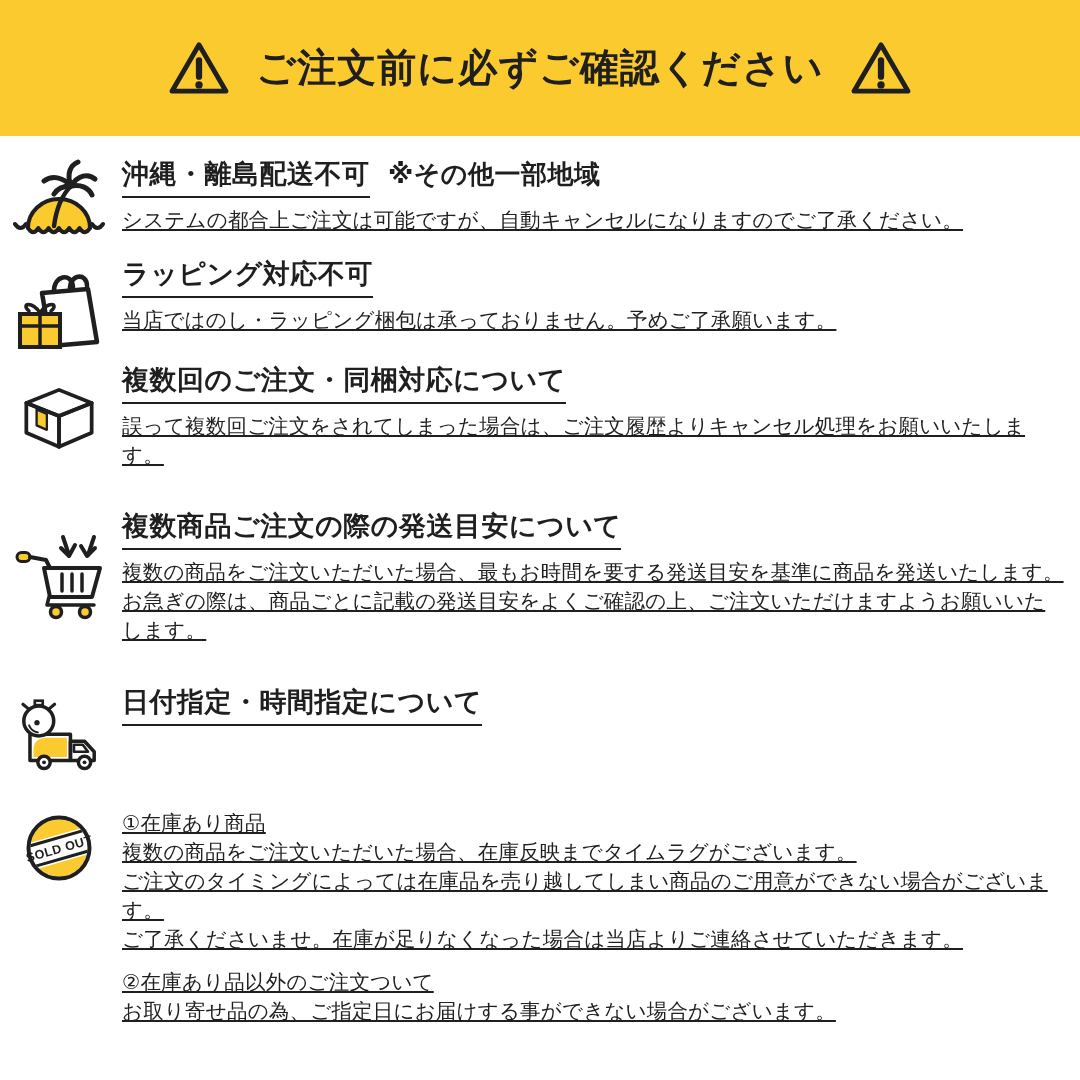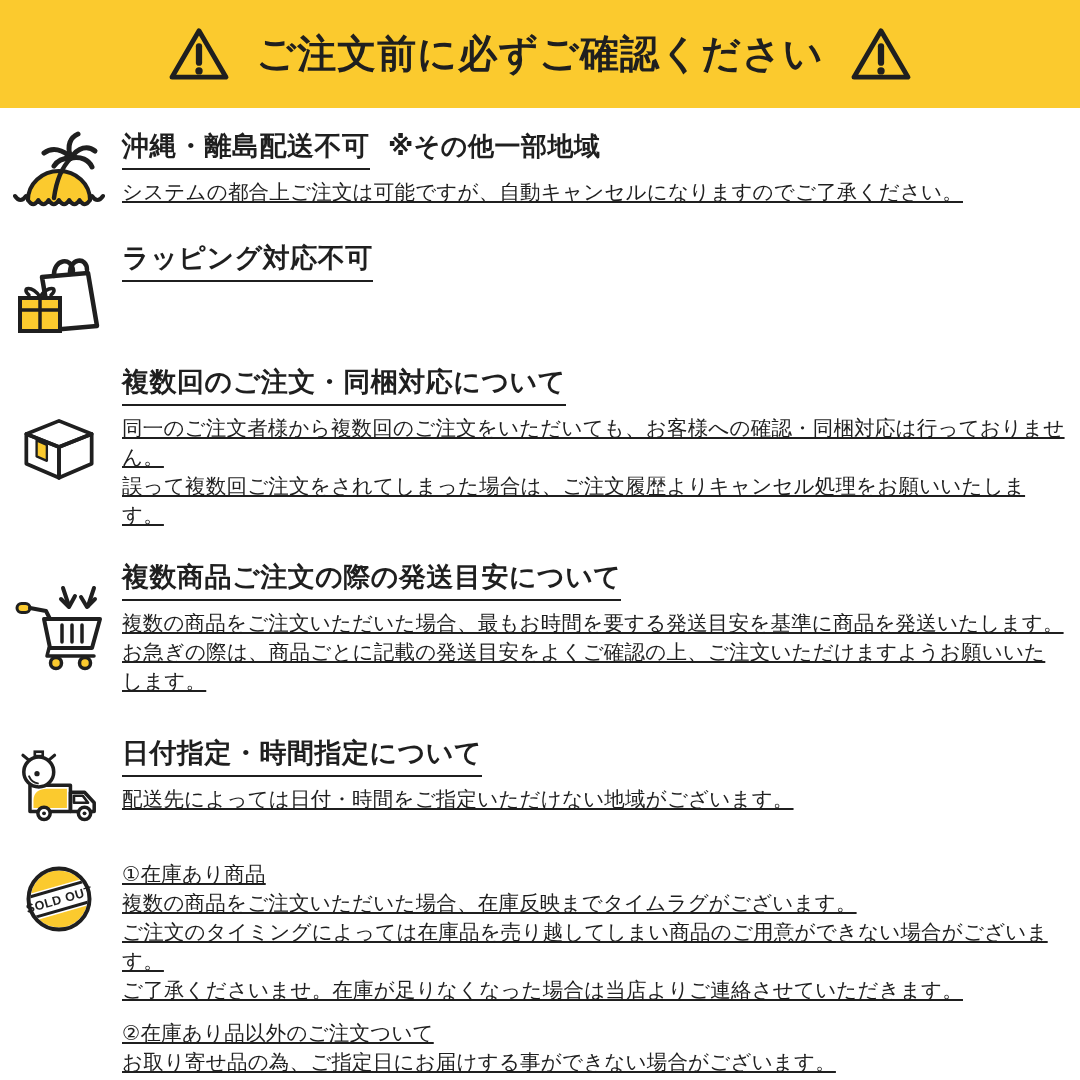--- a/index.html
+++ b/index.html
@@ -7,21 +7,21 @@
     --ink:#1f1f1f;
   }
   *{box-sizing:border-box;}
   html,body{margin:0;padding:0;}
   body{
     width:1080px;height:1080px;background:#ffffff;overflow:hidden;
     font-family:"Liberation Sans","DejaVu Sans",sans-serif;color:var(--ink);
   }
   
   .banner{
-    height:108px;background:var(--yellow);
+    height:136px;background:var(--yellow);
     display:flex;align-items:center;justify-content:center;gap:26px;
   }
   .banner-title{
     font-size:39px;font-weight:bold;letter-spacing:1px;color:var(--ink);
   }
   .tri-icon{width:62px;height:56px;flex:0 0 auto;}
   
   .row{display:flex;align-items:stretch;padding-right:14px;}
   .icon-cell{
     flex:0 0 118px;display:flex;justify-content:center;align-self:center;
@@ -30,23 +30,23 @@
   .content{flex:1;min-width:0;padding-left:4px;}
   .title-line{margin-bottom:7px;white-space:nowrap;}
   .sec-title{
     display:inline-block;font-size:27px;font-weight:bold;letter-spacing:0.5px;
     border-bottom:2.5px solid var(--ink);padding-bottom:4px;
   }
   .sec-suffix{font-size:26px;font-weight:bold;margin-left:14px;letter-spacing:0.5px;}
   .line{font-size:20.5px;line-height:29px;letter-spacing:0.2px;text-decoration:underline;}
   .para + .para{margin-top:14px;}
   .mt1{margin-top:20px;}
-  .mt2{margin-top:28px;}
-  .mt3{margin-top:28px;}
-  .mt4{margin-top:30px;}
+  .mt2{margin-top:16px;}
+  .mt3{margin-top:10px;}
+  .mt4{margin-top:39px;}
   .mt5{margin-top:40px;}
   .mt6{margin-top:36px;}
   svg{display:block;}
   .st{stroke:var(--ink);fill:none;stroke-linecap:round;stroke-linejoin:round;}
   .stamp-text{font-family:"Liberation Sans","DejaVu Sans",sans-serif;font-weight:bold;}
 </style>
 </head>
 <body>
 
 <header class="banner">
@@ -104,38 +104,40 @@
       <path class="st" stroke-width="3.5" d="M8,70 L48,70"></path>
       <path class="st" stroke-width="3.5" d="M28,58 L28,91"></path>
       <path class="st" stroke-width="3.5" d="M28,57 C21,45 8,47 17,55"></path>
       <path class="st" stroke-width="3.5" d="M28,57 C35,45 48,47 39,55"></path>
     </svg>
   </div>
   <div class="content">
     <div class="title-line">
       <span class="sec-title">ラッピング対応不可</span>
     </div>
+    <div class="para">
+      <div class="line">当店ではのし・ラッピング梱包は承っておりません。予めご了承願います。</div>
+    </div>
   </div>
 </section>
 
 <section class="row mt3">
   <div class="icon-cell">
     <svg width="84" height="80" viewBox="0 0 90 80">
       <path class="st" stroke-width="4" d="M45,12 L80,26 L45,40 L10,26 Z" fill="#ffffff"></path>
       <path class="st" stroke-width="4" d="M10,26 L10,58 L45,73 L45,40 Z" fill="#ffffff"></path>
       <path class="st" stroke-width="4" d="M80,26 L80,58 L45,73 L45,40 Z" fill="#ffffff"></path>
       <path d="M21,33 l11,4.8 l0,17 l-11,-4.8 Z" fill="var(--yellow)" stroke="var(--ink)" stroke-width="2.5" stroke-linejoin="round"></path>
     </svg>
   </div>
   <div class="content">
     <div class="title-line">
       <span class="sec-title">複数回のご注文・同梱対応について</span>
     </div>
     <div class="para">
-      <div class="line">同一のご注文者様から複数回のご注文をいただいても、お客様への確認・同梱対応は行っておりません。</div>
       <div class="line">誤って複数回ご注文をされてしまった場合は、ご注文履歴よりキャンセル処理をお願いいたします。</div>
     </div>
   </div>
 </section>
 
 <section class="row mt4">
   <div class="icon-cell">
     <svg width="92" height="88" viewBox="0 0 92 88">
       <rect x="4" y="20.5" width="13" height="9" rx="4.5" fill="var(--yellow)" stroke="var(--ink)" stroke-width="3"></rect>
       <path class="st" stroke-width="4" d="M17,25 L33,28 L37,36"></path>
@@ -178,23 +180,20 @@
       <circle cx="23" cy="44" r="3" fill="var(--ink)"></circle>
       <path class="st" stroke-width="2.2" d="M14,47 q3,7 10,8"></path>
       <rect x="20.5" y="19" width="9" height="5" fill="#ffffff" stroke="var(--ink)" stroke-width="3"></rect>
       <path class="st" stroke-width="3.5" d="M37,28 l6,-5"></path>
       <path class="st" stroke-width="3.5" d="M13,28 l-6,-5"></path>
     </svg>
   </div>
   <div class="content">
     <div class="title-line">
       <span class="sec-title">日付指定・時間指定について</span>
-    </div>
-    <div class="para">
-      <div class="line">配送先によっては日付・時間をご指定いただけない地域がございます。</div>
     </div>
   </div>
 </section>
 
 <section class="row top-icon mt6">
   <div class="icon-cell">
     <svg width="92" height="82" viewBox="0 0 92 82">
       <defs>
         <clipPath id="soClip">
             <circle cx="46" cy="40" r="28.5"></circle>

